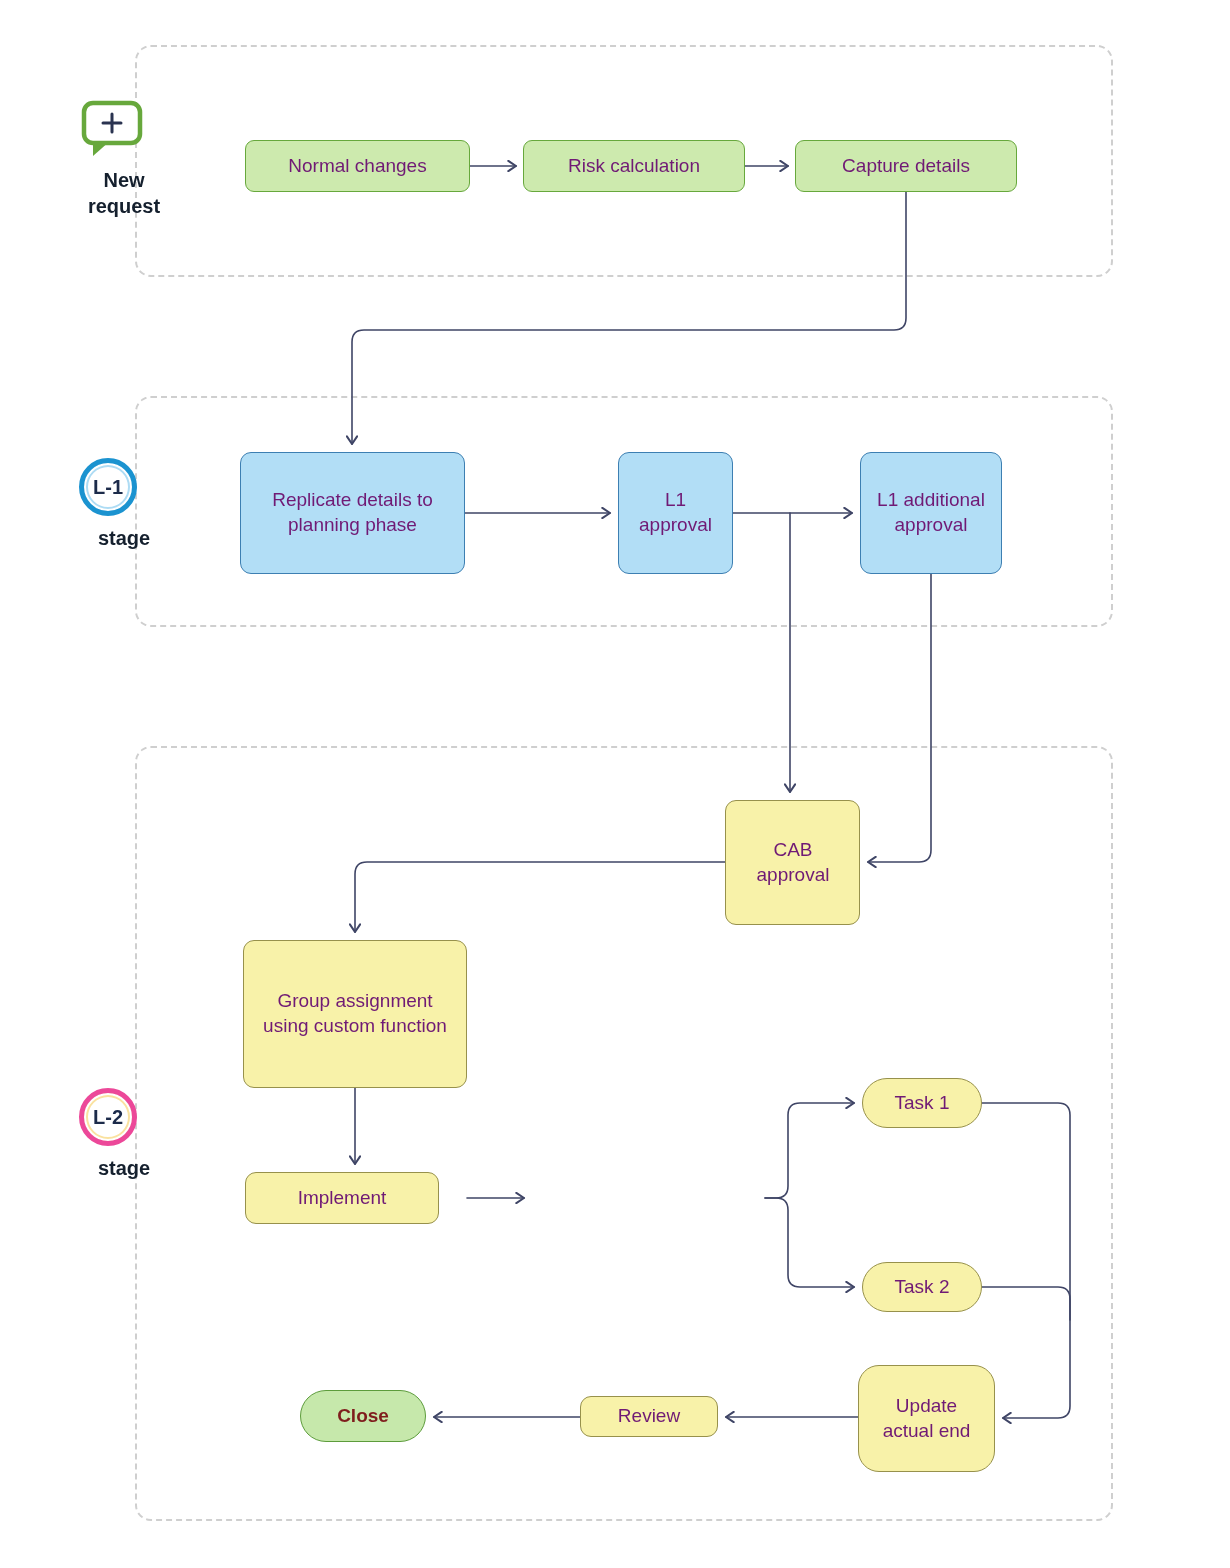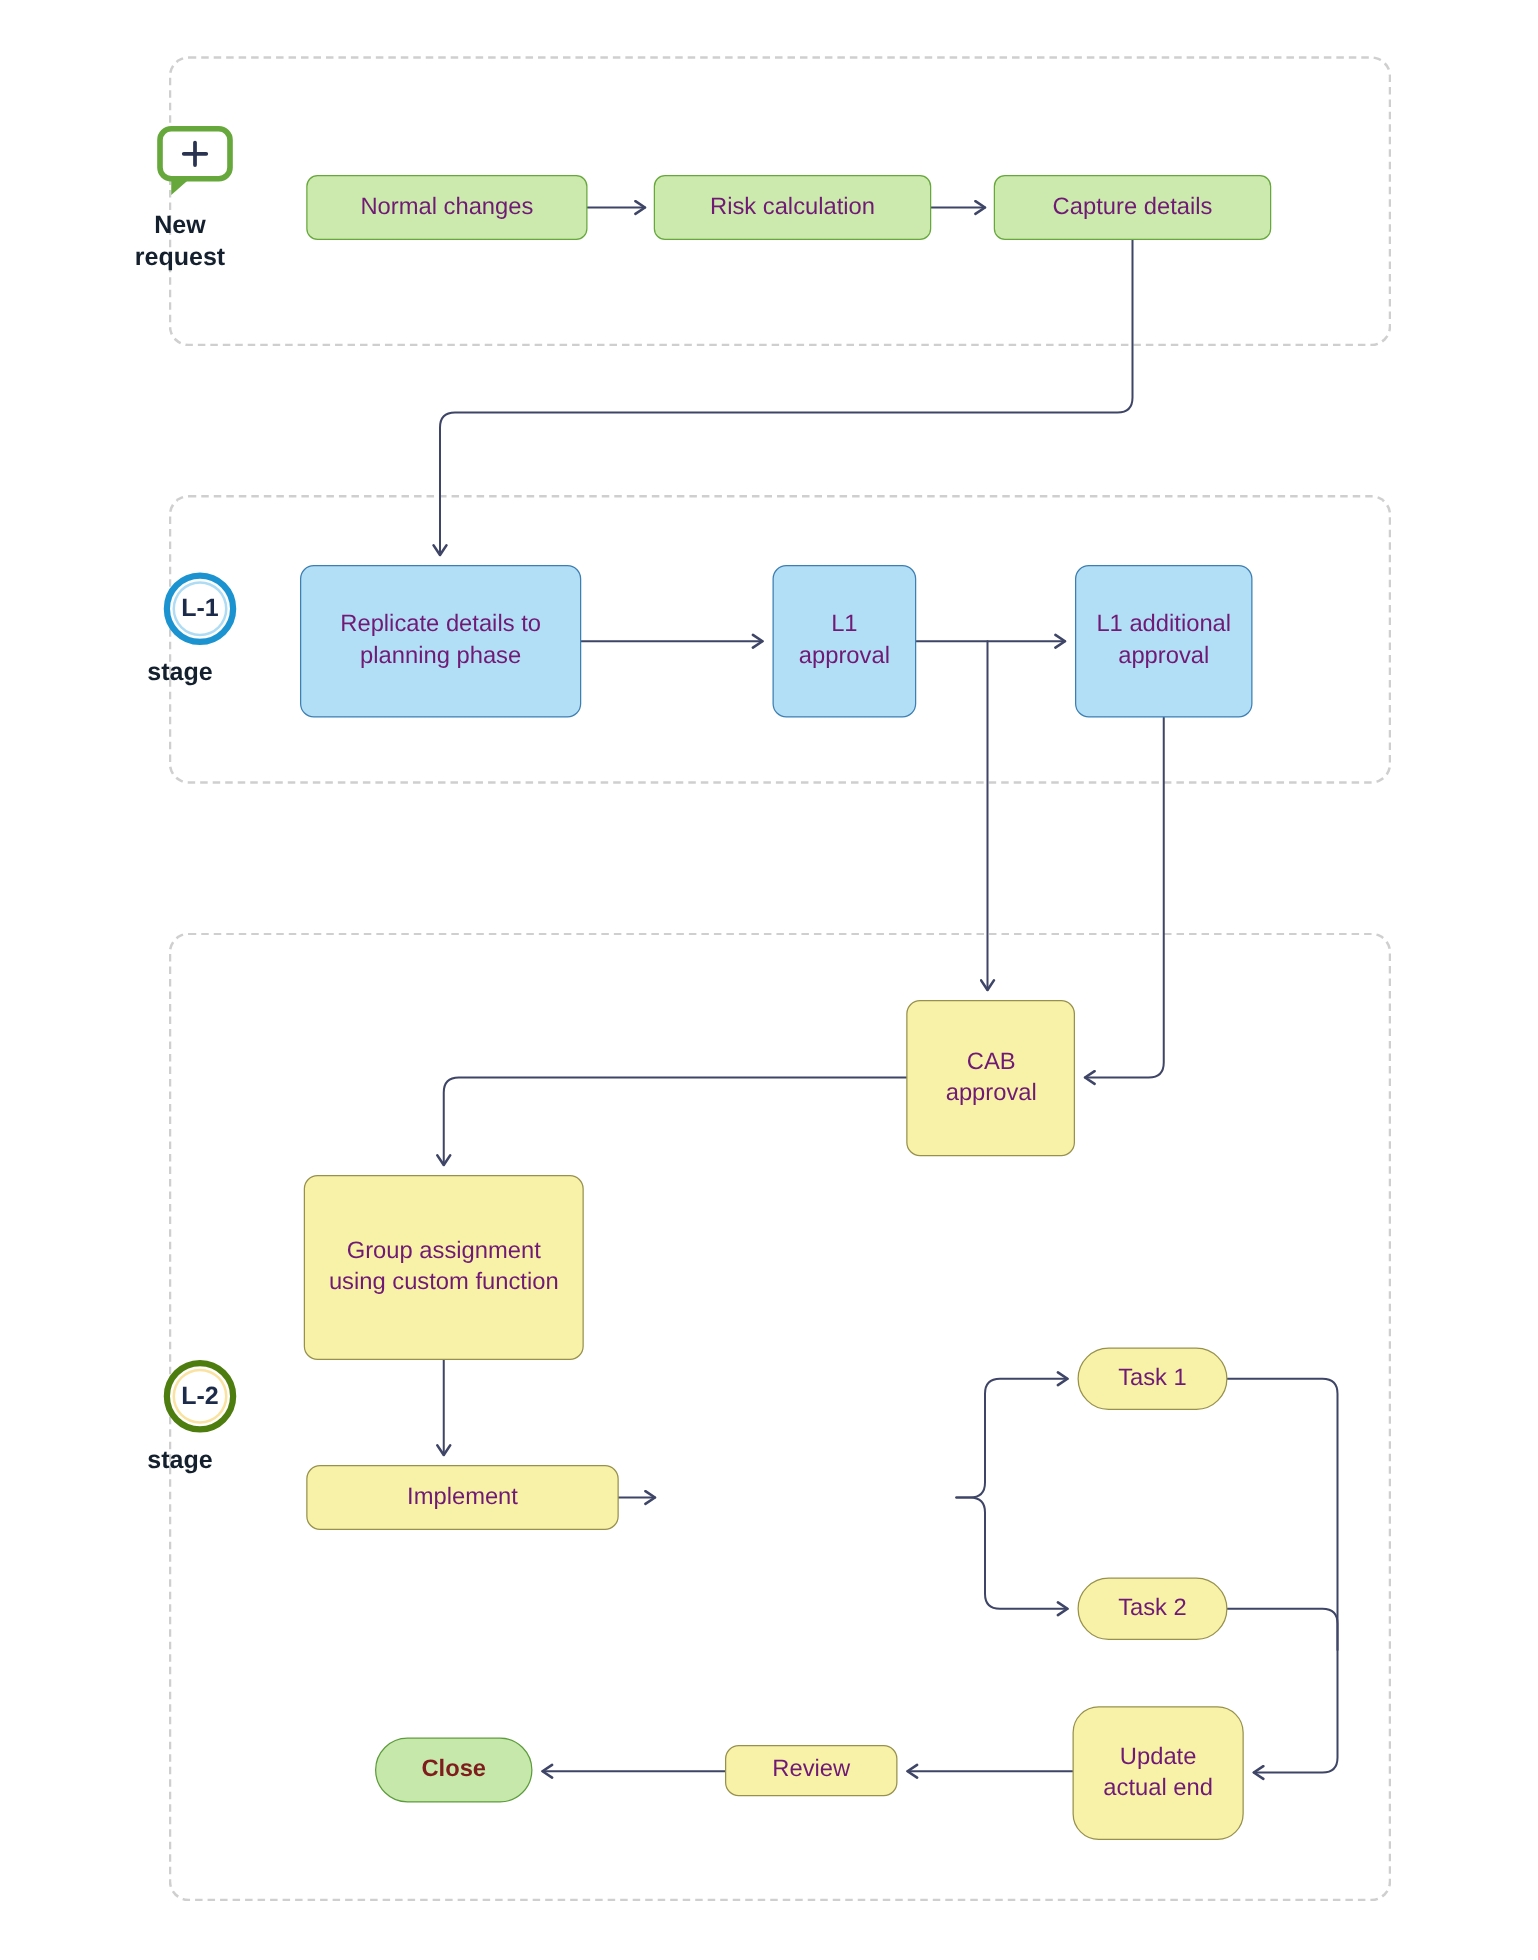--- a/index.html
+++ b/index.html
@@ -70,21 +70,21 @@
     border-radius: 27px;
     font-weight: bold;
     font-size: 19px;
     color: #7f1d1d;
   }
   .stage-marker {
     position: absolute;
     width: 110px;
     display: flex;
     flex-direction: column;
-    align-items: flex-end;
+    align-items: flex-start;
     gap: 9px;
   }
   .stage-label {
     font-weight: bold;
     font-size: 20px;
     color: #15202e;
     text-align: center;
     line-height: 1.3;
     width: 90px;
   }
@@ -98,21 +98,21 @@
     justify-content: center;
     font-weight: bold;
     font-size: 20px;
     color: #1c2b4a;
   }
   .badge-l1 {
     border: 5px solid #1b93d0;
     box-shadow: inset 0 0 0 2px #ffffff, inset 0 0 0 4px #aedcf4;
   }
   .badge-l2 {
-    border: 5px solid #4d7c0f;
+    border: 5px solid #ec4899;
     box-shadow: inset 0 0 0 2px #ffffff, inset 0 0 0 4px #fae2a0;
   }
   .tight {
     padding: 4px 17px;
   }
 </style>
 </head>
 <body>
 
 <div id="canvas">
@@ -171,20 +171,20 @@
   <div class="node green" style="left:245px; top:140px; width:225px; height:52px;">Normal changes</div>
   <div class="node green" style="left:523px; top:140px; width:222px; height:52px;">Risk calculation</div>
   <div class="node green" style="left:795px; top:140px; width:222px; height:52px;">Capture details</div>
 
   <div class="node blue tight" style="left:240px; top:452px; width:225px; height:122px;">Replicate details to planning phase</div>
   <div class="node blue" style="left:618px; top:452px; width:115px; height:122px;">L1 approval</div>
   <div class="node blue" style="left:860px; top:452px; width:142px; height:122px;">L1 additional approval</div>
 
   <div class="node yellow" style="left:725px; top:800px; width:135px; height:125px;padding-left:11px;">CAB approval</div>
   <div class="node yellow tight" style="left:243px; top:940px; width:224px; height:148px;">Group assignment using custom function</div>
-  <div class="node yellow" style="left:245px; top:1172px; width:250px; height:52px;">Implement</div>
+  <div class="node yellow" style="left:245px; top:1172px; width:194px; height:52px;">Implement</div>
   <div class="node yellow pill" style="left:862px; top:1078px; width:120px; height:50px;">Task 1</div>
   <div class="node yellow pill" style="left:862px; top:1262px; width:120px; height:50px;">Task 2</div>
   <div class="node yellow" style="left:858px; top:1365px; width:137px; height:107px;border-radius:21px;">Update actual end</div>
   <div class="node yellow" style="left:580px; top:1396px; width:138px; height:41px;">Review</div>
   <div class="node close-node" style="left:300px; top:1390px; width:126px; height:52px;">Close</div>
 
 </div>
 
 </body></html>

